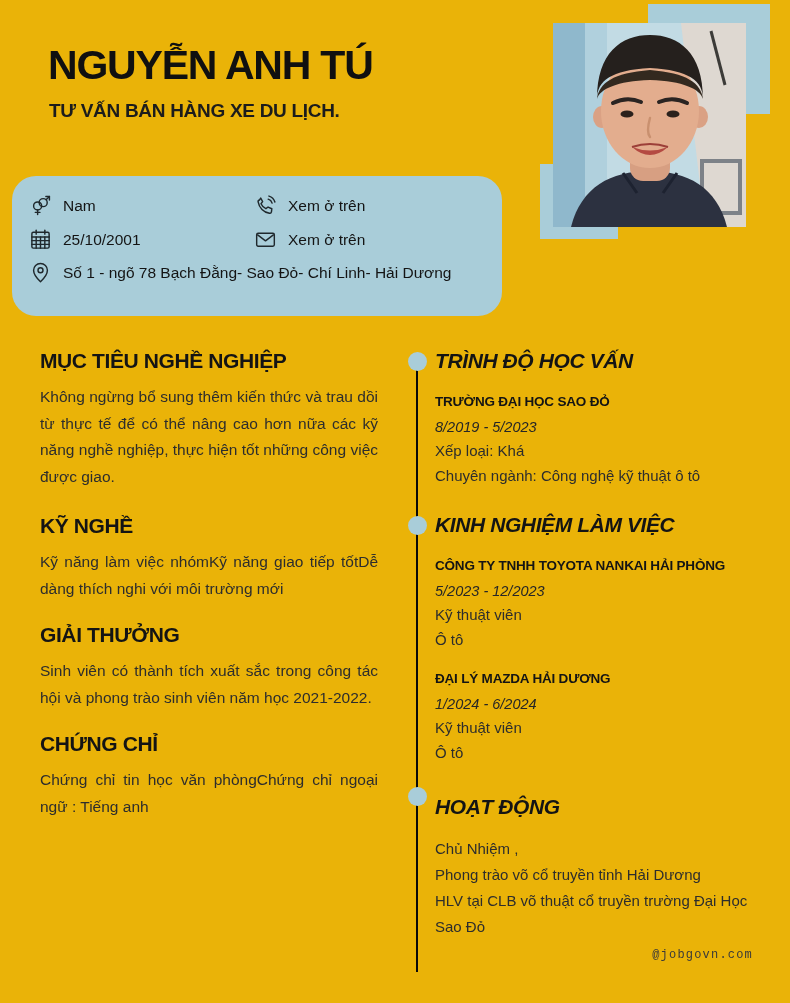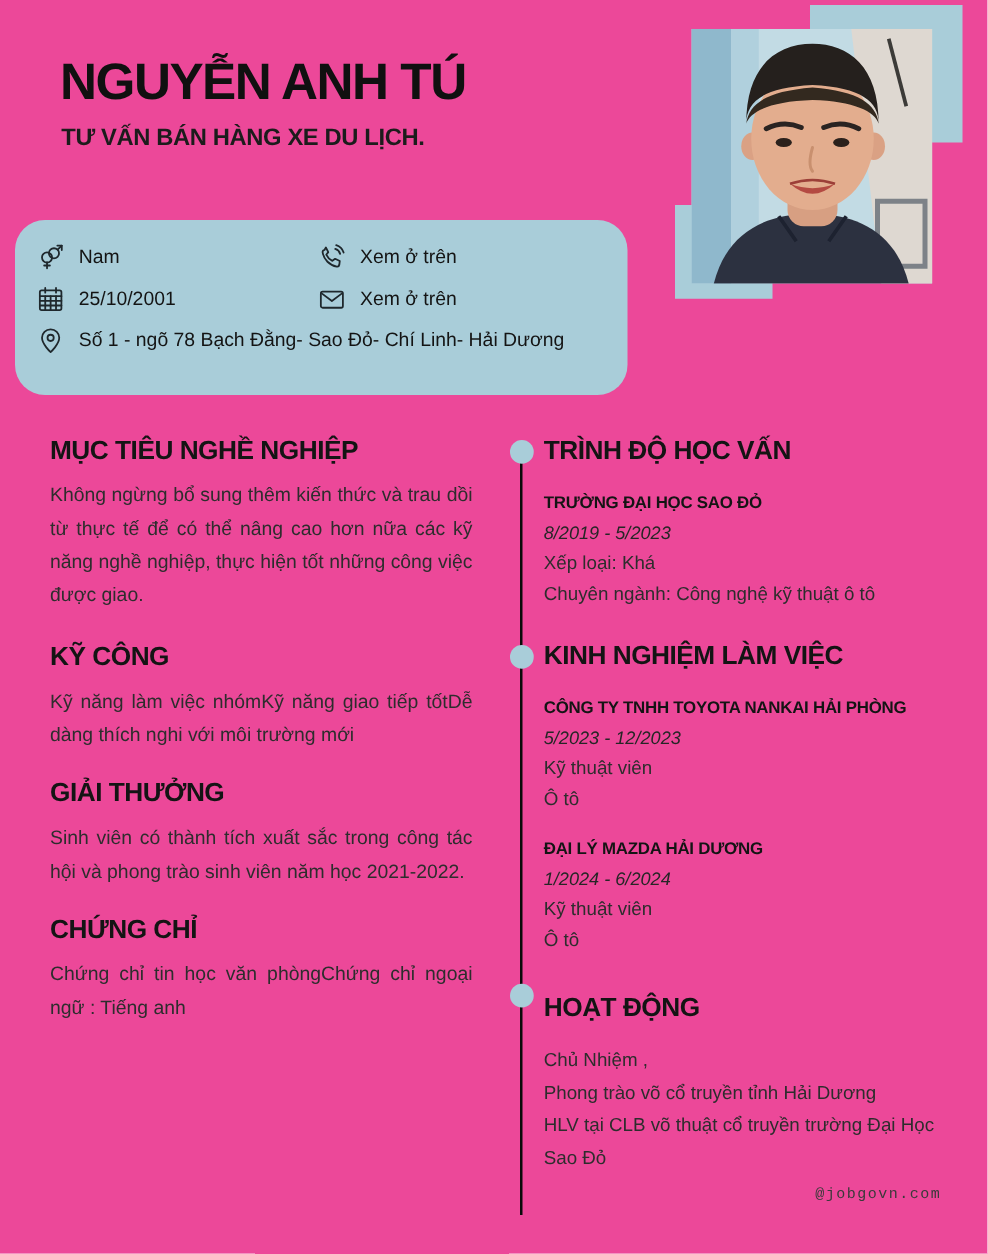--- a/index.html
+++ b/index.html
@@ -1,18 +1,18 @@
 <!DOCTYPE html>
 <html><head>
 <meta charset="utf-8">
 <style>
   * { margin:0; padding:0; box-sizing:border-box; }
   html,body { background:#ffffff; }
   body { font-family:"Liberation Sans", sans-serif; color:#222; }
-  .page { position:relative; width:790px; height:1003px; margin:0 auto; background:#ec4899; overflow:hidden; }
+  .page { position:relative; width:790px; height:1003px; margin:0 auto; background:#eab308; overflow:hidden; }
 
   
   .name { position:absolute; left:48px; top:42px; font-size:41px; font-weight:bold;
           letter-spacing:-1.2px; color:#101010; white-space:nowrap; }
   .job-title { position:absolute; left:49px; top:100px; font-size:19px; font-weight:bold;
                letter-spacing:-0.3px; color:#1c1c1c; white-space:nowrap; }
 
   
   .sq { position:absolute; background:#a9cdd9; }
   .sq-tr { left:648px; top:4px;  width:122px; height:110px; }
@@ -38,21 +38,21 @@
                        color:#141414; line-height:26px; white-space:nowrap; }
   .lsec h2 { margin-bottom:10px; }
   .lsec .body { font-size:15.5px; line-height:26.6px; color:#2d2d2d; text-align:justify; }
   .lsec-1 { top:348px; } .lsec-2 { top:513px; } .lsec-3 { top:622px; } .lsec-4 { top:731px; }
 
   .timeline-line { position:absolute; left:416px; top:361px; width:1.6px; height:611px; background:#0a0a0a; }
   .timeline-dot { position:absolute; left:408px; width:19px; height:19px; border-radius:50%; background:#a9cdd9; }
   .dot-1 { top:352px; } .dot-2 { top:516px; } .dot-3 { top:787px; }
 
   .rsec { position:absolute; left:435px; width:332px; }
-  .rsec h2 { margin-bottom:16px; }
+  .rsec h2 { margin-bottom:16px;font-style:italic; }
   .rsec-1 { top:348px; } .rsec-2 { top:512px; } .rsec-3 { top:794px; }
   .entry { margin-bottom:15px; }
   .entry:last-child { margin-bottom:0; }
   .entry .ehead { font-size:13.5px; font-weight:bold; letter-spacing:-0.2px;
                   color:#141414; line-height:24.5px; white-space:nowrap; }
   .entry .eperiod { font-size:14.5px; font-style:italic; color:#262626; line-height:24.5px; }
   .entry .eline { font-size:15px; color:#2d2d2d; line-height:24.5px; }
   .activities .eline { line-height:26px; }
 
   
@@ -150,21 +150,21 @@
       <circle cx="12" cy="9.7" r="2.6"></circle>
     </svg>
     <span>Số 1 - ngõ 78 Bạch Đằng- Sao Đỏ- Chí Linh- Hải Dương</span>
   </div>
 
   <section class="lsec lsec-1">
     <h2>MỤC TIÊU NGHỀ NGHIỆP</h2>
     <p class="body">Không ngừng bổ sung thêm kiến thức và trau dồi từ thực tế để có thể nâng cao hơn nữa các kỹ năng nghề nghiệp, thực hiện tốt những công việc được giao.</p>
   </section>
   <section class="lsec lsec-2">
-    <h2>KỸ CÔNG</h2>
+    <h2>KỸ NGHỀ</h2>
     <p class="body">Kỹ năng làm việc nhómKỹ năng giao tiếp tốtDễ dàng thích nghi với môi trường mới</p>
   </section>
   <section class="lsec lsec-3">
     <h2>GIẢI THƯỞNG</h2>
     <p class="body">Sinh viên có thành tích xuất sắc trong công tác hội và phong trào sinh viên năm học 2021-2022.</p>
   </section>
   <section class="lsec lsec-4">
     <h2>CHỨNG CHỈ</h2>
     <p class="body">Chứng chỉ tin học văn phòngChứng chỉ ngoại ngữ : Tiếng anh</p>
   </section>

